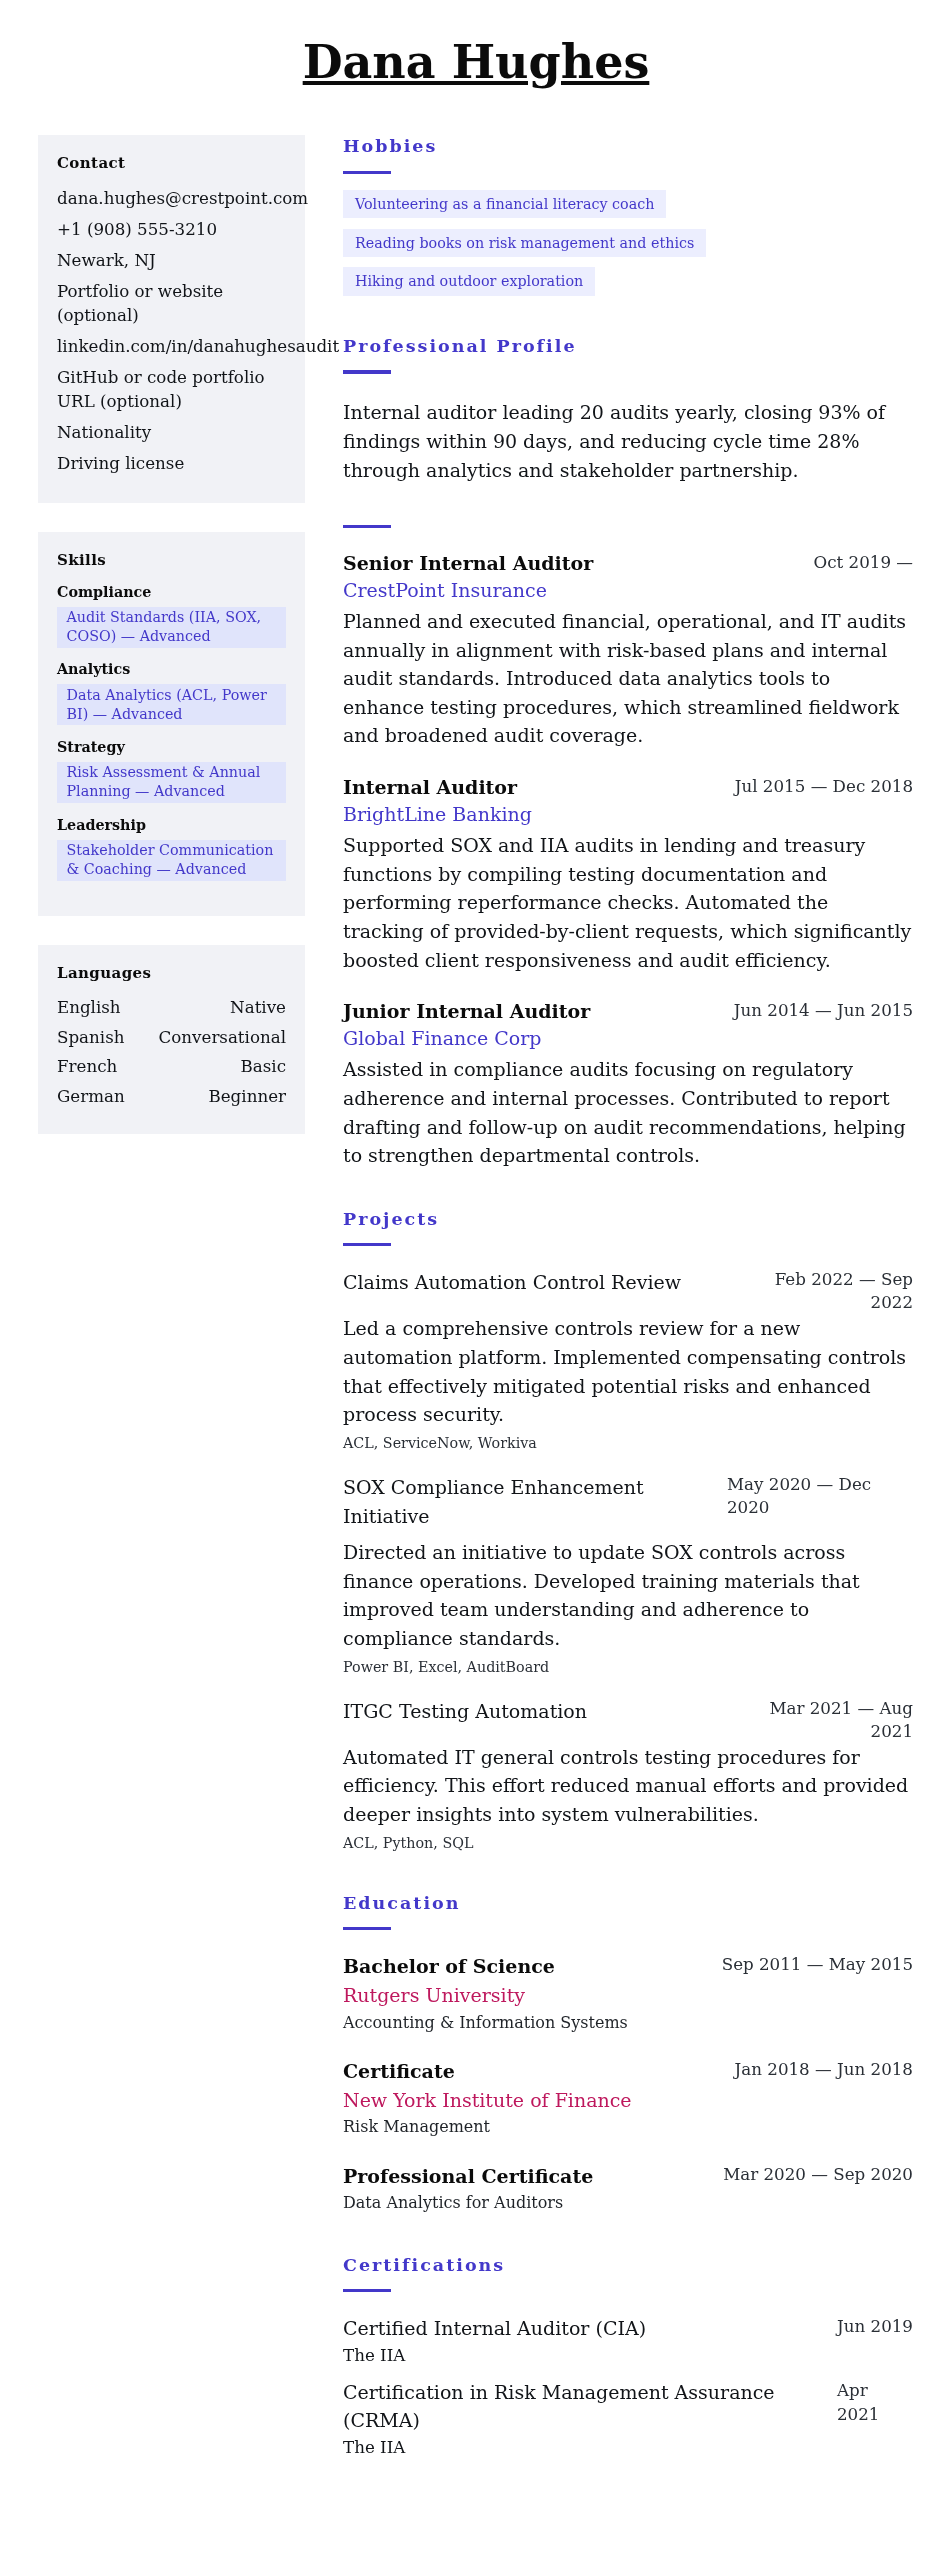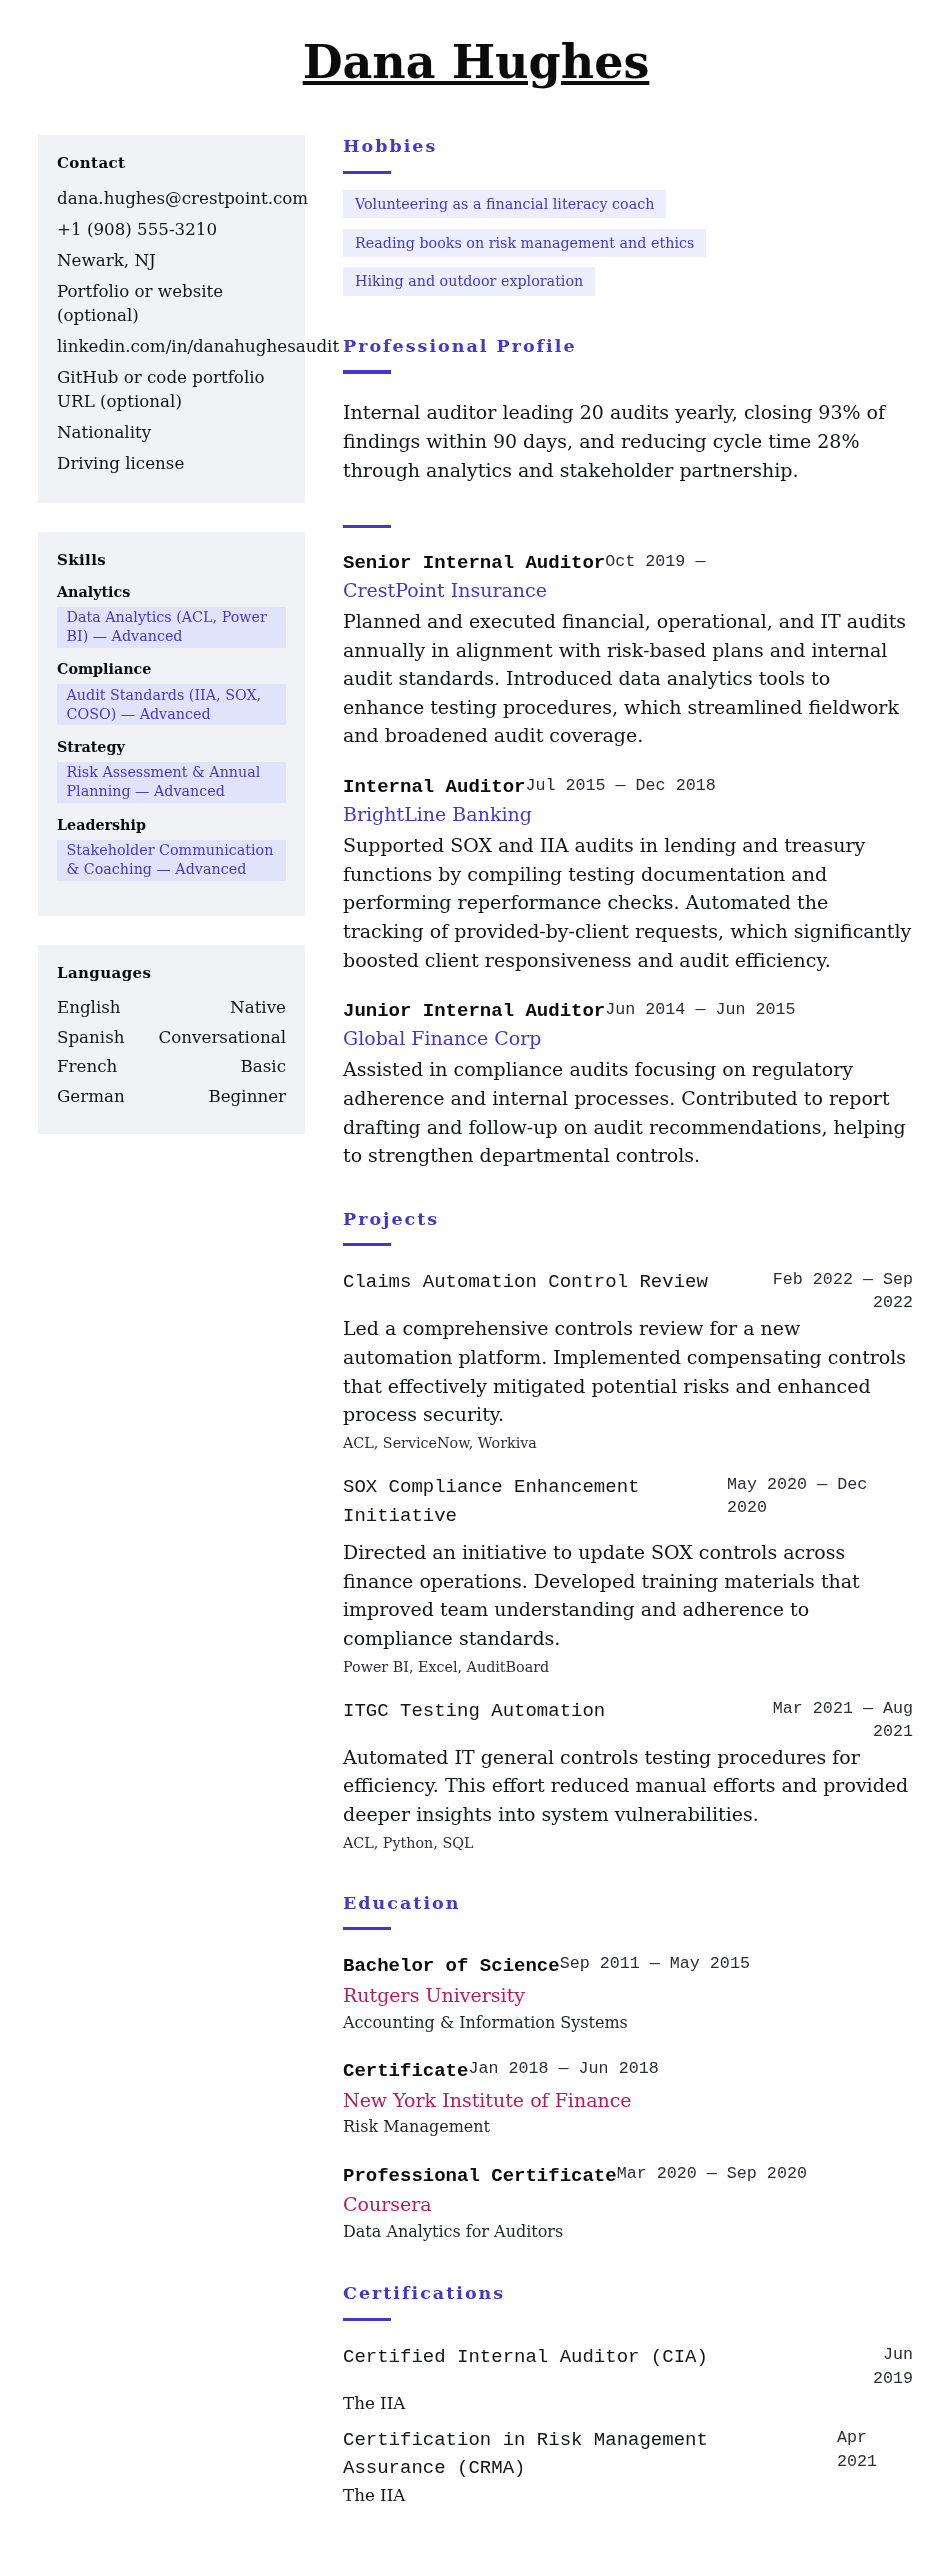--- a/index.html
+++ b/index.html
@@ -32,21 +32,21 @@
   .section { margin-bottom: 38px; }
   .section-title { font-size: 17.5px; font-weight: bold; color: #4338ca; letter-spacing: 2px; line-height: 22px; }
   .section-rule { width: 48px; height: 3.2px; background: #4338ca; margin-top: 13.5px; margin-bottom: 16px; }
 
   .hobby-chip { display: inline-block; background: #eceefe; color: #4338ca; font-size: 14.3px; line-height: 20.6px; padding: 4px 12px; margin-bottom: 10.3px; }
   .hobby-list { display: flex; flex-direction: column; align-items: flex-start; }
 
   .profile { font-size: 19px; line-height: 29px; color: #111418; margin-top: 24px; }
 
   .job { margin-bottom: 24px; }
-  .row { display: flex; align-items: flex-start; font-family: Liberation Mono, monospace; }
+  .row { display: flex; justify-content: space-between; align-items: flex-start; }
   .job-title { font-size: 19px; font-weight: bold; line-height: 27px; color: #0b0b0b; }
   .job-date { font-size: 16.7px; line-height: 24px; color: #2a2f36; text-align: right; }
   .company { font-size: 19px; line-height: 27px; color: #4338ca; }
   .desc { font-size: 19px; line-height: 28.6px; color: #111418; margin-top: 3.2px; }
 
   .project { margin-bottom: 19px; }
   .proj-title { font-size: 19px; line-height: 28.6px; color: #111418; flex: 1; padding-right: 12.7px; }
   .proj-date { font-size: 16.7px; line-height: 23px; color: #2a2f36; width: 186px; flex: 0 0 186px; }
   .proj-date.right { text-align: right; }
   .tech { font-size: 14.3px; line-height: 22px; color: #2a2f36; margin-top: 3.2px; }
@@ -80,26 +80,26 @@
       <div class="contact-item">Portfolio or website (optional)</div>
       <div class="contact-item nowrap">linkedin.com/in/danahughesaudit</div>
       <div class="contact-item">GitHub or code portfolio URL (optional)</div>
       <div class="contact-item">Nationality</div>
       <div class="contact-item">Driving license</div>
     </section>
 
     <section class="card">
       <div class="card-title">Skills</div>
       <div class="skill-group">
+        <div class="skill-cat">Compliance</div>
+        <div class="skill-chip">Audit Standards (IIA, SOX, COSO) — Advanced</div>
+      </div>
+      <div class="skill-group">
         <div class="skill-cat">Analytics</div>
         <div class="skill-chip">Data Analytics (ACL, Power BI) — Advanced</div>
-      </div>
-      <div class="skill-group">
-        <div class="skill-cat">Compliance</div>
-        <div class="skill-chip">Audit Standards (IIA, SOX, COSO) — Advanced</div>
       </div>
       <div class="skill-group">
         <div class="skill-cat">Strategy</div>
         <div class="skill-chip">Risk Assessment &amp; Annual Planning — Advanced</div>
       </div>
       <div class="skill-group" style="margin-bottom:14.3px">
         <div class="skill-cat">Leadership</div>
         <div class="skill-chip">Stakeholder Communication &amp; Coaching — Advanced</div>
       </div>
     </section>
@@ -226,21 +226,20 @@
         </div>
         <div class="edu-school">New York Institute of Finance</div>
         <div class="edu-field">Risk Management</div>
       </div>
 
       <div class="edu">
         <div class="row">
           <div class="edu-degree">Professional Certificate</div>
           <div class="job-date">Mar 2020 — Sep 2020</div>
         </div>
-        <div class="edu-school">Coursera</div>
         <div class="edu-field">Data Analytics for Auditors</div>
       </div>
     </section>
 
     <section class="section">
       <div class="section-title">Certifications</div>
       <div class="section-rule" style="margin-bottom:22px"></div>
 
       <div class="cert">
         <div class="row">

